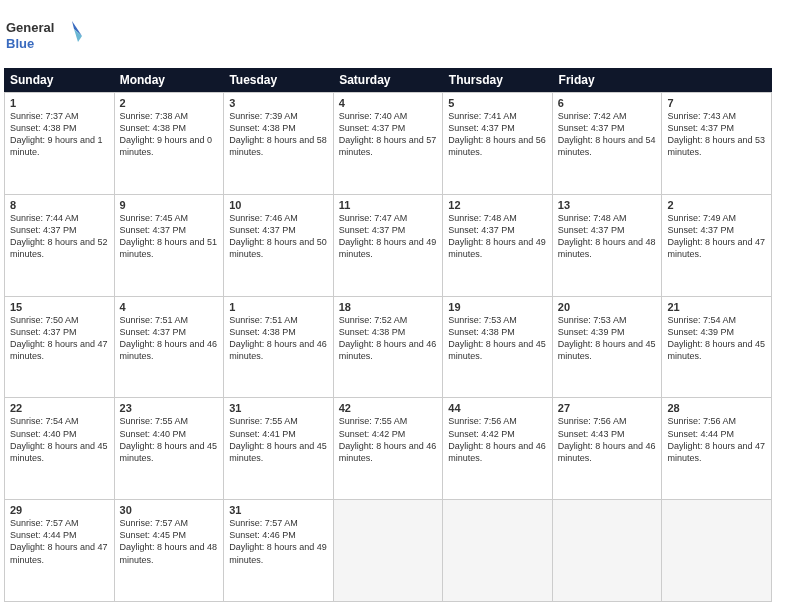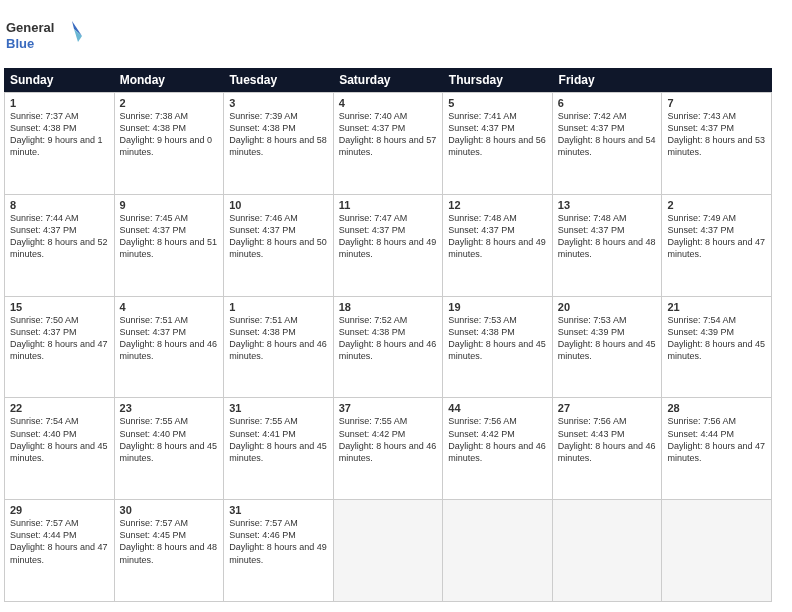--- a/index.html
+++ b/index.html
@@ -223,21 +223,21 @@
       </div>
           <div class="cal-cell">
         <span class="day-num">23</span>
         <span class="info">Sunrise: 7:55 AM<br>Sunset: 4:40 PM<br>Daylight: 8 hours and 45 minutes.</span>
       </div>
           <div class="cal-cell">
         <span class="day-num">31</span>
         <span class="info">Sunrise: 7:55 AM<br>Sunset: 4:41 PM<br>Daylight: 8 hours and 45 minutes.</span>
       </div>
           <div class="cal-cell">
-        <span class="day-num">37</span>
+        <span class="day-num">42</span>
         <span class="info">Sunrise: 7:55 AM<br>Sunset: 4:42 PM<br>Daylight: 8 hours and 46 minutes.</span>
       </div>
           <div class="cal-cell">
         <span class="day-num">44</span>
         <span class="info">Sunrise: 7:56 AM<br>Sunset: 4:42 PM<br>Daylight: 8 hours and 46 minutes.</span>
       </div>
           <div class="cal-cell">
         <span class="day-num">27</span>
         <span class="info">Sunrise: 7:56 AM<br>Sunset: 4:43 PM<br>Daylight: 8 hours and 46 minutes.</span>
       </div>

